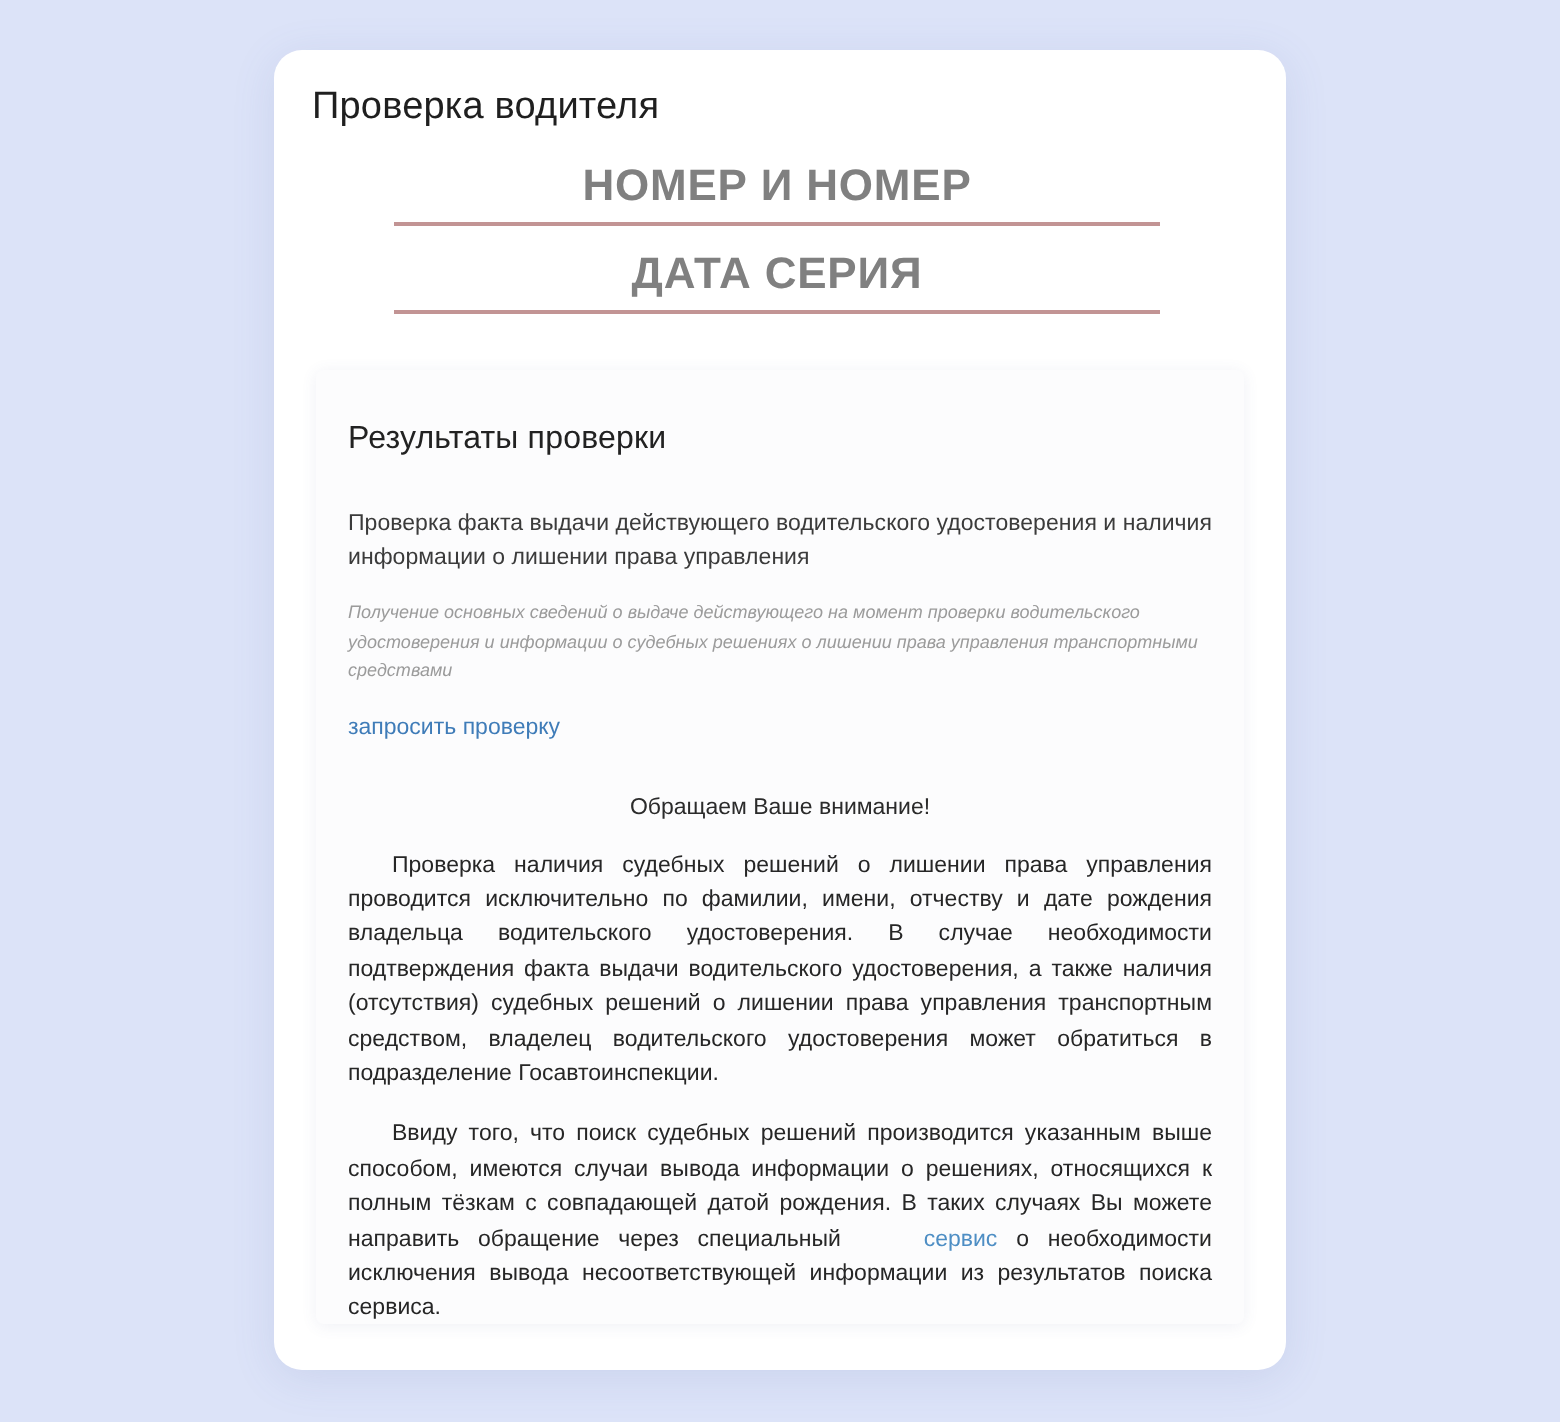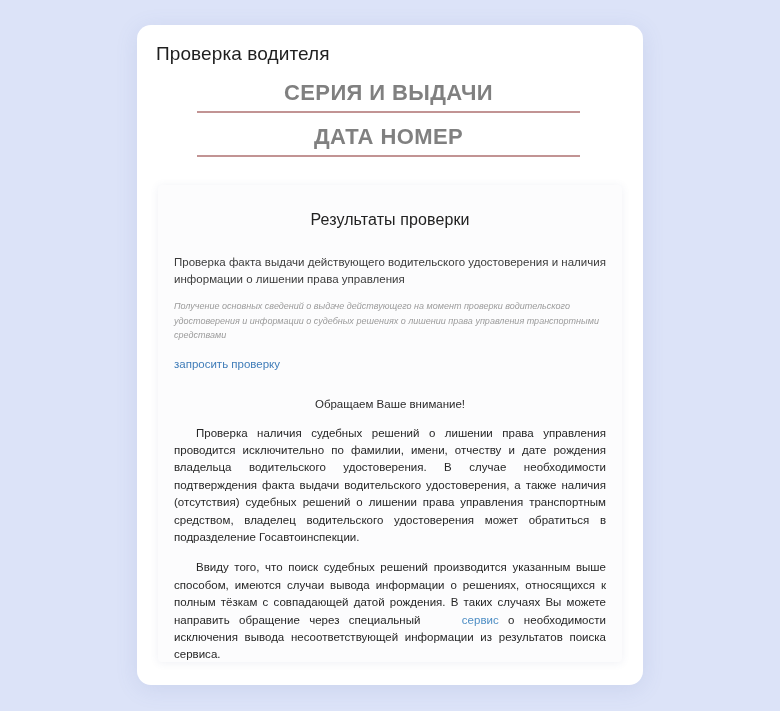--- a/index.html
+++ b/index.html
@@ -89,21 +89,20 @@
     width: 464px;
     height: 477px;
     background: #fcfcfd;
     border-radius: 4px;
     box-shadow: 0 1px 8px rgba(80, 90, 140, 0.09);
     padding: 18px 16px 14px 16px;
   }
 
   .results-heading {
     margin: 6px 0 0 0;
-    text-align: center;
     font-size: 16px;
     line-height: 22px;
     font-weight: 400;
     color: #222222;
     letter-spacing: 0.1px;
   }
 
   .check-desc {
     margin: 23px 0 0 0;
     font-size: 11.5px;
@@ -167,26 +166,26 @@
 </head>
 <body>
 
 <div class="page">
 
   <div class="outer-card">
 
     <div class="app-title">Проверка водителя</div>
 
     <div class="field field-serial">
-      <div class="field-placeholder">СЕРИЯ И ВЫДАЧИ</div>
+      <div class="field-placeholder">НОМЕР И НОМЕР</div>
       <div class="field-underline"></div>
     </div>
 
     <div class="field field-date">
-      <div class="field-placeholder">ДАТА НОМЕР</div>
+      <div class="field-placeholder">ДАТА СЕРИЯ</div>
       <div class="field-underline"></div>
     </div>
 
     <div class="results-card">
 
       <div class="results-heading">Результаты проверки</div>
 
       <div class="check-desc">Проверка факта выдачи действующего водительского удостоверения и наличия информации о лишении права управления</div>
 
       <div class="check-note">Получение основных сведений о выдаче действующего на момент проверки водительского удостоверения и информации о судебных решениях о лишении права управления транспортными средствами</div>

